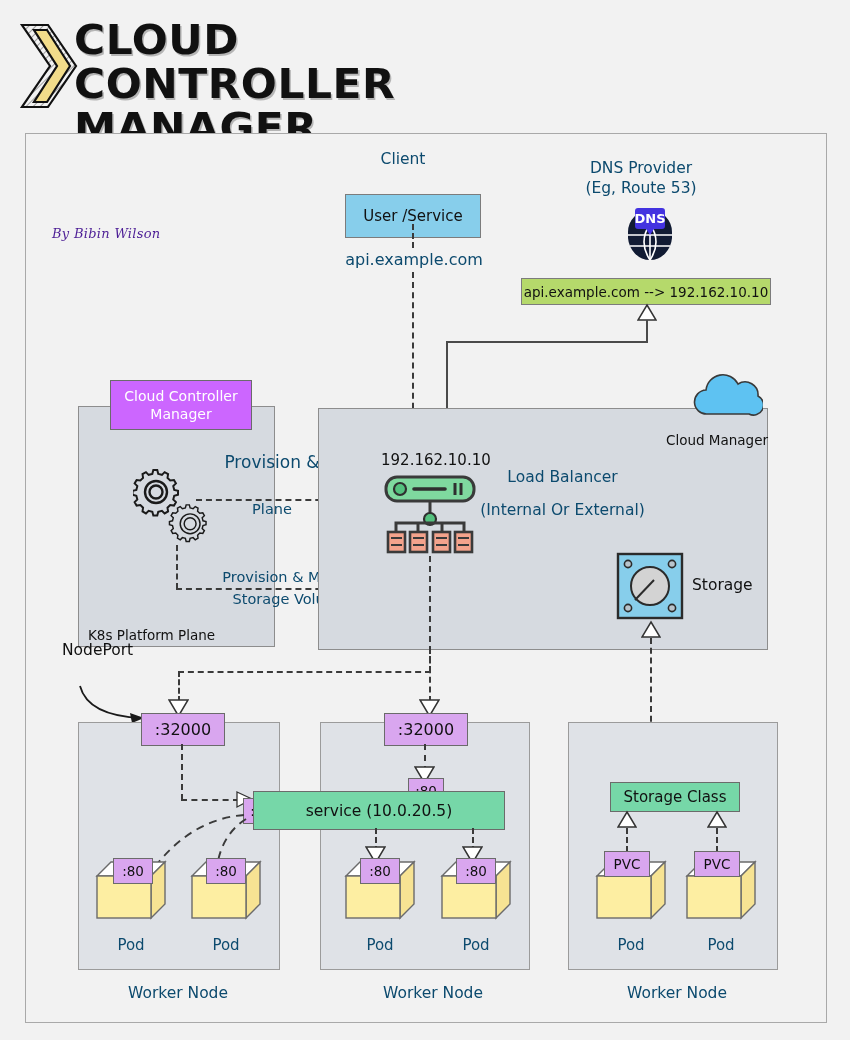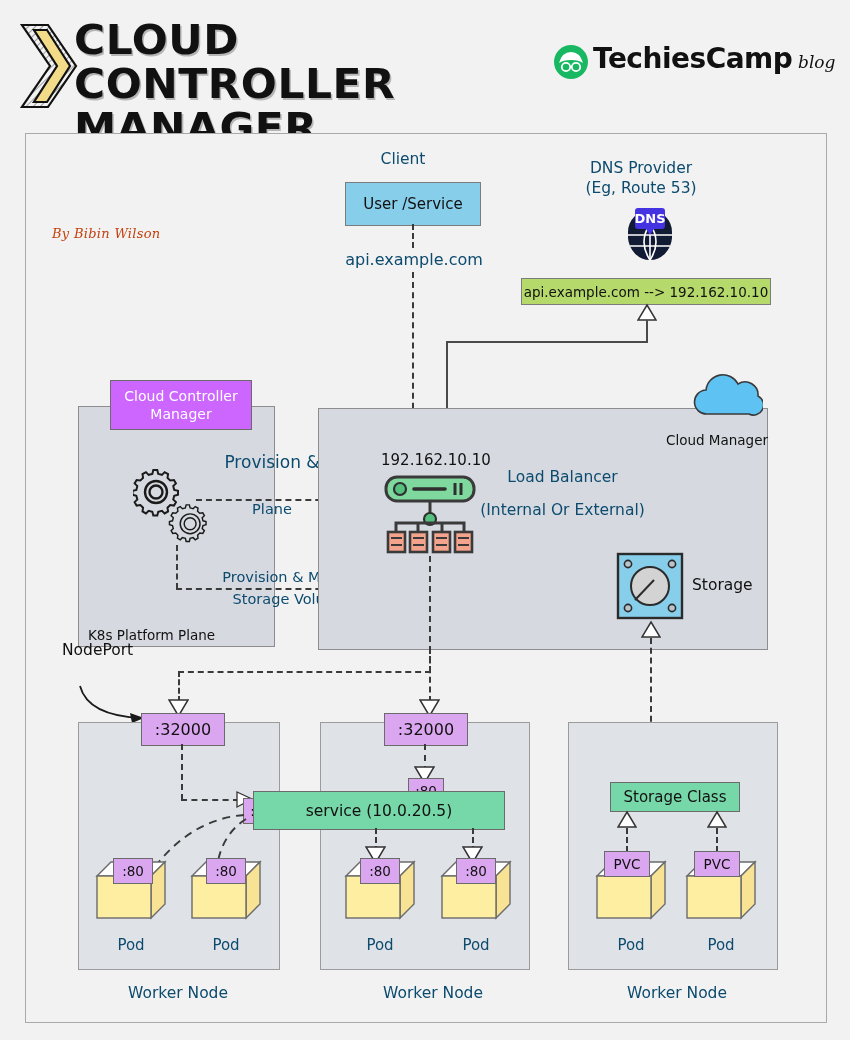--- a/index.html
+++ b/index.html
@@ -44,29 +44,29 @@
   }
 
   
   #canvas{
     left:25px;top:133px;width:800px;height:888px;
     background:#f2f2f2;border:1px solid #a9a9a9;
   }
   #byline{
     left:52px;top:226px;
     font-family:"DejaVu Serif", serif;
-    font-style:italic;font-size:13px;color:#c2410c;
+    font-style:italic;font-size:13px;color:#4c1d95;
     letter-spacing:0.3px;
   }
 
   
   .label{font-size:15.5px;color:#0c4a6e;text-align:center;line-height:19px;white-space:nowrap;}
   .boxtext{font-size:15px;color:#111;text-align:center;line-height:18px;}
 
-  .box-blue{background:#87ceeb;border:1.5px solid #7c7c7c;}
+  .box-blue{background:#87ceeb;border:1.5px solid #7c7c7c;margin-top:12px;}
   .box-green{background:#b5d96b;border:1.5px solid #7c7c7c;}
   .box-lilac{background:#d9a6ef;border:1.5px solid #6b6b6b;}
   .box-mint{background:#76d7a8;border:1.5px solid #6b6b6b;}
   .box-grey{background:#d6dae0;border:1.5px solid #8d8d8d;}
   .box-greylight{background:#dfe2e7;border:1px solid #9b9b9b;}
 
   .flexcenter{display:flex;align-items:center;justify-content:center;}
 
   
   .vline-dash{border-left:2px dashed #3a3a3a;width:0;}
@@ -90,33 +90,20 @@
       <path d="M4 3 L30 3 L58 44 L30 85 L4 85 L32 44 Z" fill="url(#hatch)" stroke="#111" stroke-width="2.2"></path>
       <path d="M16 8 L29 8 L52 44 L29 80 L16 80 L39 44 Z" fill="#f2dc8a" stroke="#111" stroke-width="2.2"></path>
     </svg>
   </div>
 
   <div class="abs" id="title-block">
     <div class="title-line">Cloud Controller</div>
     <div class="title-line">Manager</div>
   </div>
 
-  <div class="abs" id="brand">
-    <div id="brand-logo">
-      <svg width="36" height="36" viewBox="0 0 36 36">
-        <circle cx="18" cy="18" r="17" fill="#18b863"></circle>
-        <path d="M6 19 q3 -11 12 -11 q9 0 12 11 q-4 -3 -12 -3 q-8 0 -12 3Z" fill="#ffffff"></path>
-        <circle cx="13" cy="23" r="4.2" fill="none" stroke="#ffffff" stroke-width="1.8"></circle>
-        <circle cx="23" cy="23" r="4.2" fill="none" stroke="#ffffff" stroke-width="1.8"></circle>
-        <line x1="17" y1="23" x2="19" y2="23" stroke="#ffffff" stroke-width="1.8"></line>
-      </svg>
-    </div>
-    <div id="brand-name">TechiesCamp</div>
-    <div id="brand-blog">blog</div>
-  </div>
 </div>
 
 <div class="abs" id="canvas"></div>
 
 <div class="abs" id="byline">By Bibin Wilson</div>
 
 <div class="abs label" style="left:343px;top:150px;width:120px;">Client</div>
 <div class="abs box-blue flexcenter boxtext" style="left:345px;top:182px;width:134px;height:42px;">User /Service</div>
 
 <div class="abs vline-dash" style="left:412px;top:224px;height:24px;"></div>

